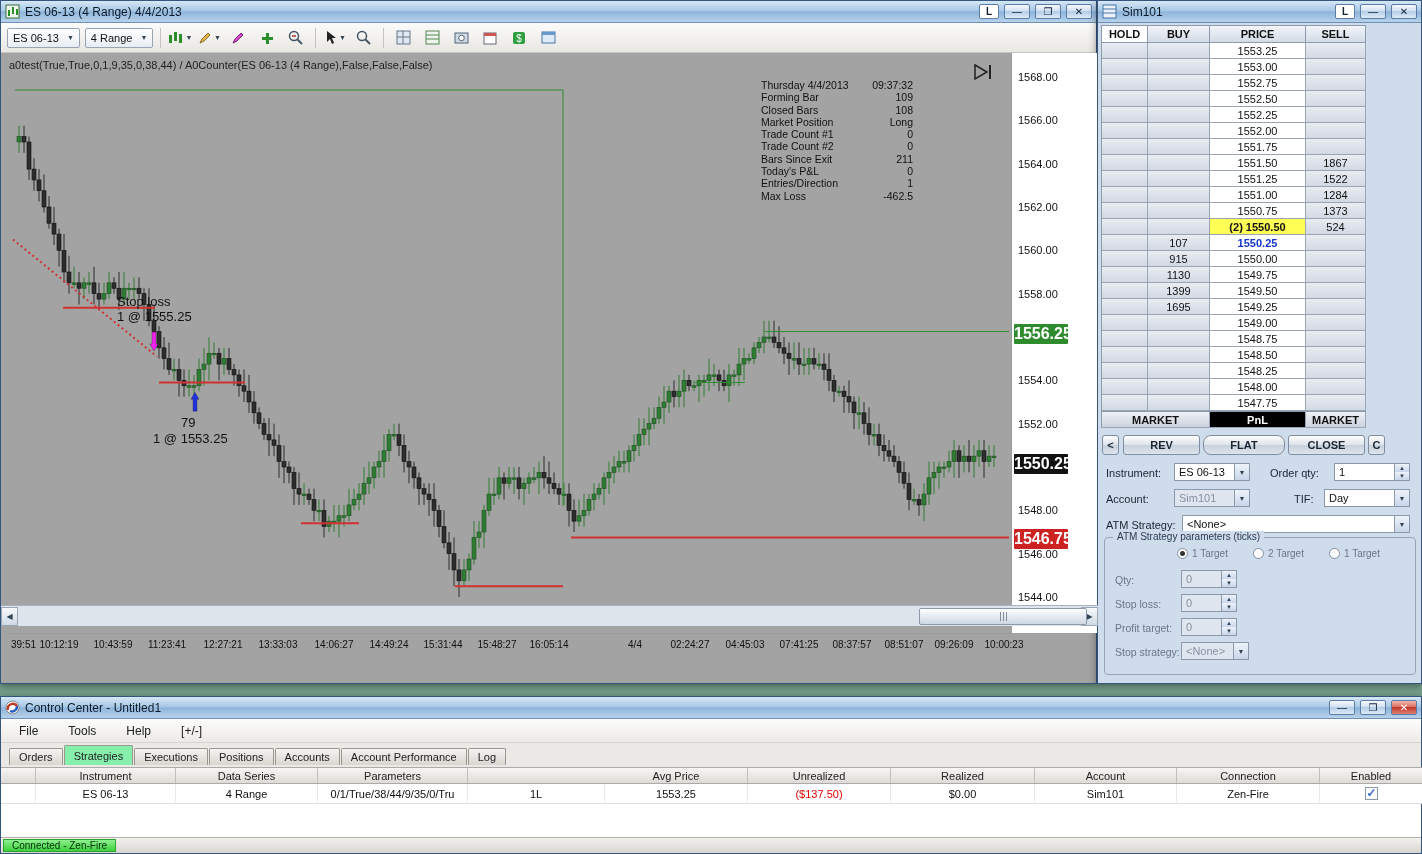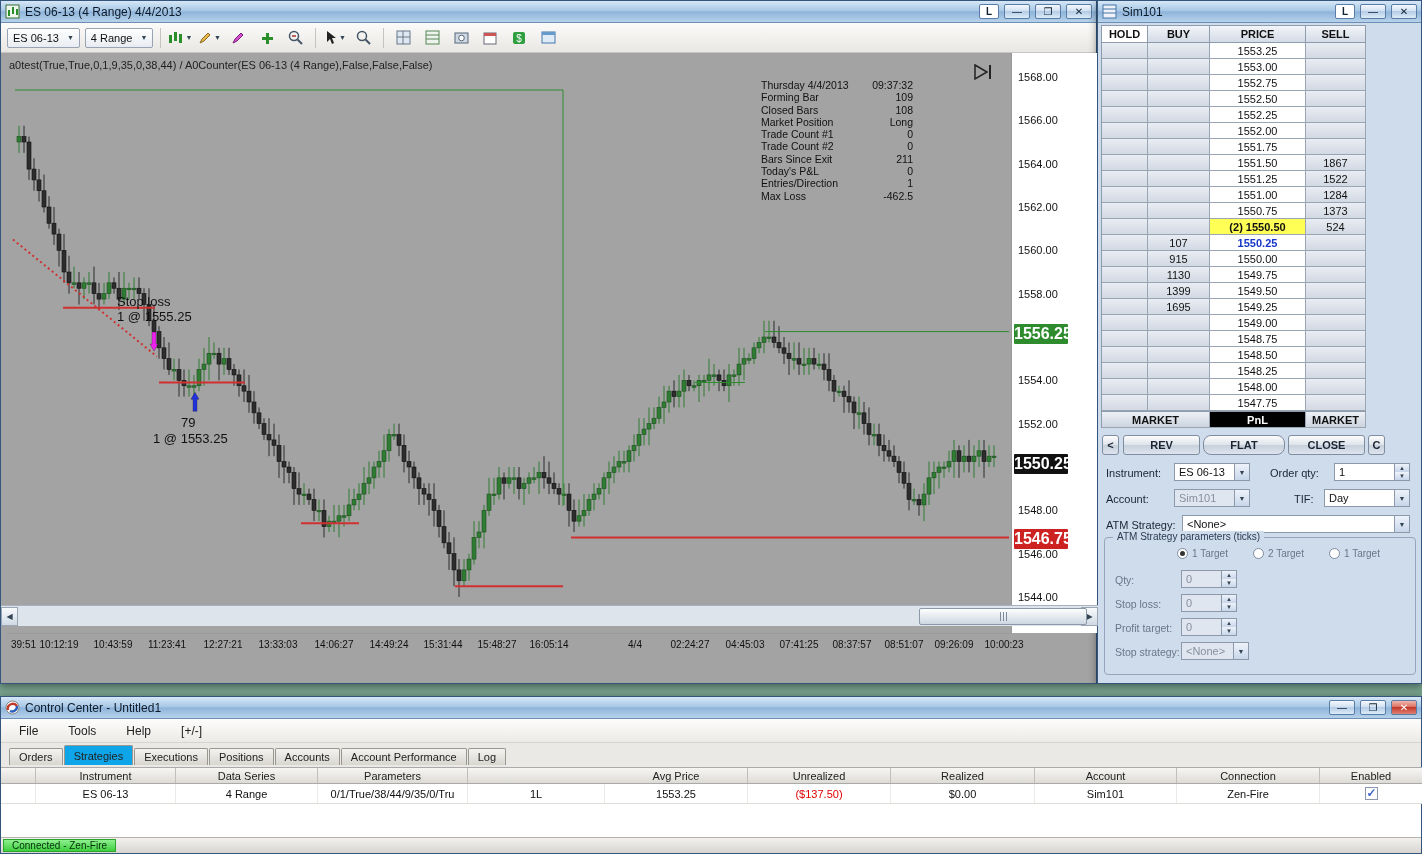--- a/index.html
+++ b/index.html
@@ -89,21 +89,21 @@
   .radio-item{position:absolute;top:10px;font-size:10px;color:#6b7688;display:flex;gap:4px;align-items:center;}
   .grp-label{position:absolute;font-size:10.5px;color:#6b7688;}
 
   
   #cc-win{left:0;top:696px;width:1422px;height:158px;background:#ebe9e6;}
   #cc-menubar{position:absolute;top:22px;left:0;right:0;height:24px;background:linear-gradient(#fdfdfc,#eceae6);
       border-bottom:1px solid #d8d5d0;display:flex;align-items:center;padding-left:18px;gap:30px;font-size:12px;color:#222;}
   #cc-tabs{position:absolute;top:48px;left:8px;display:flex;align-items:flex-end;height:20px;}
   .tab{height:17px;padding:0 9px;font-size:11px;background:linear-gradient(#f4f3f1,#d9d6d0);
       border:1px solid #9a978f;border-bottom:none;border-radius:2px 2px 0 0;display:flex;align-items:center;color:#222;margin-right:1px;}
-  .tab.active{background:#0ea5e9;height:20px;}
+  .tab.active{background:#86efac;height:20px;}
   #grid-head{position:absolute;top:70px;left:0;display:flex;height:17px;
       background:linear-gradient(#f7f6f4,#dedbd5);border-top:1px solid #aaa;border-bottom:1px solid #aaa;font-size:11px;}
   .gh-cell{display:flex;align-items:center;justify-content:center;border-right:1px solid #c2bfb9;color:#222;height:100%;}
   #grid-row{position:absolute;top:87px;left:0;display:flex;height:20px;background:#fff;font-size:11px;border-bottom:1px solid #e0ded9;}
   .gr-cell{display:flex;align-items:center;justify-content:center;border-right:1px solid #eceae6;color:#111;height:100%;}
   .gr-cell.neg{color:#e00000;}
   #grid-bg{position:absolute;top:107px;left:0;right:0;bottom:16px;background:#fff;}
   #cc-status{position:absolute;bottom:0;left:0;right:0;height:16px;background:linear-gradient(#f2f1ef,#d8d5d0);
       border-top:1px solid #b5b2ac;display:flex;align-items:center;}
   #status-chip{margin-left:2px;height:13px;background:linear-gradient(#8ef08e,#3ecf3e);border:1px solid #2da52d;

